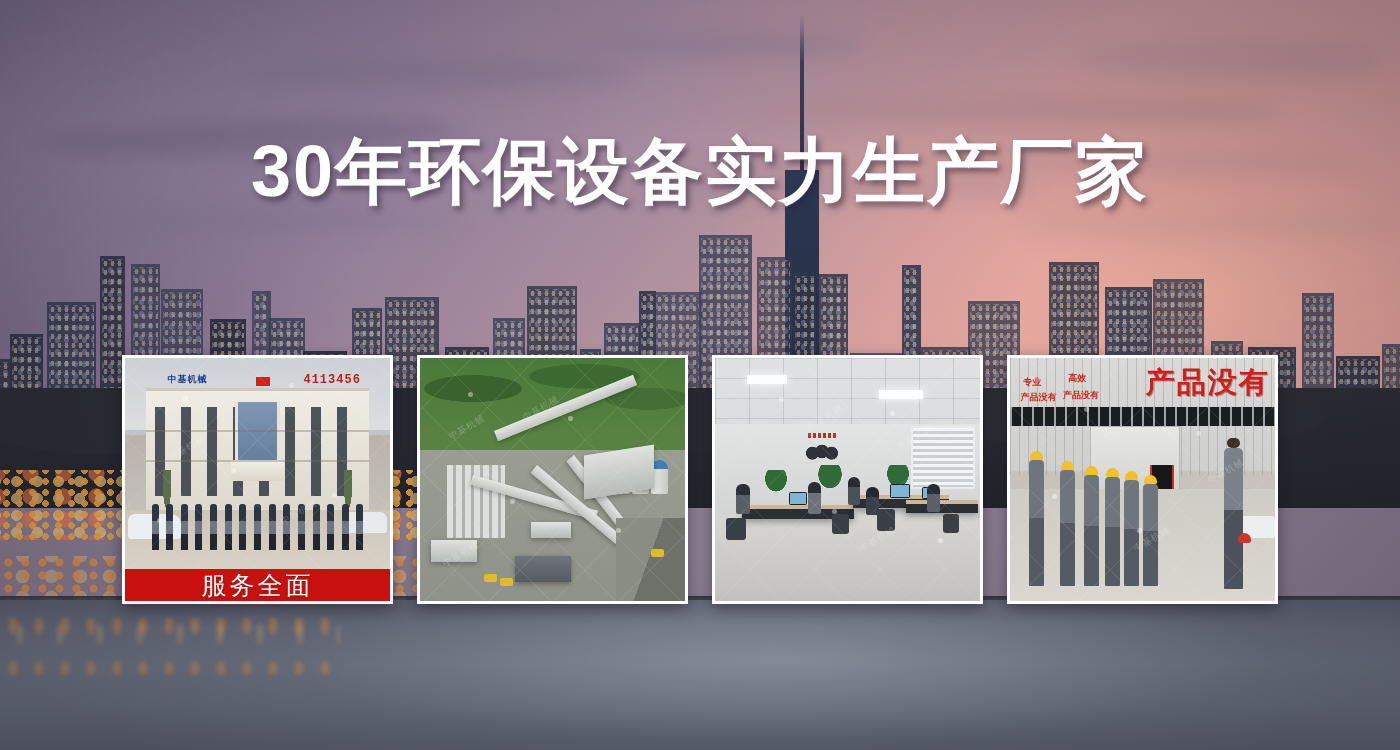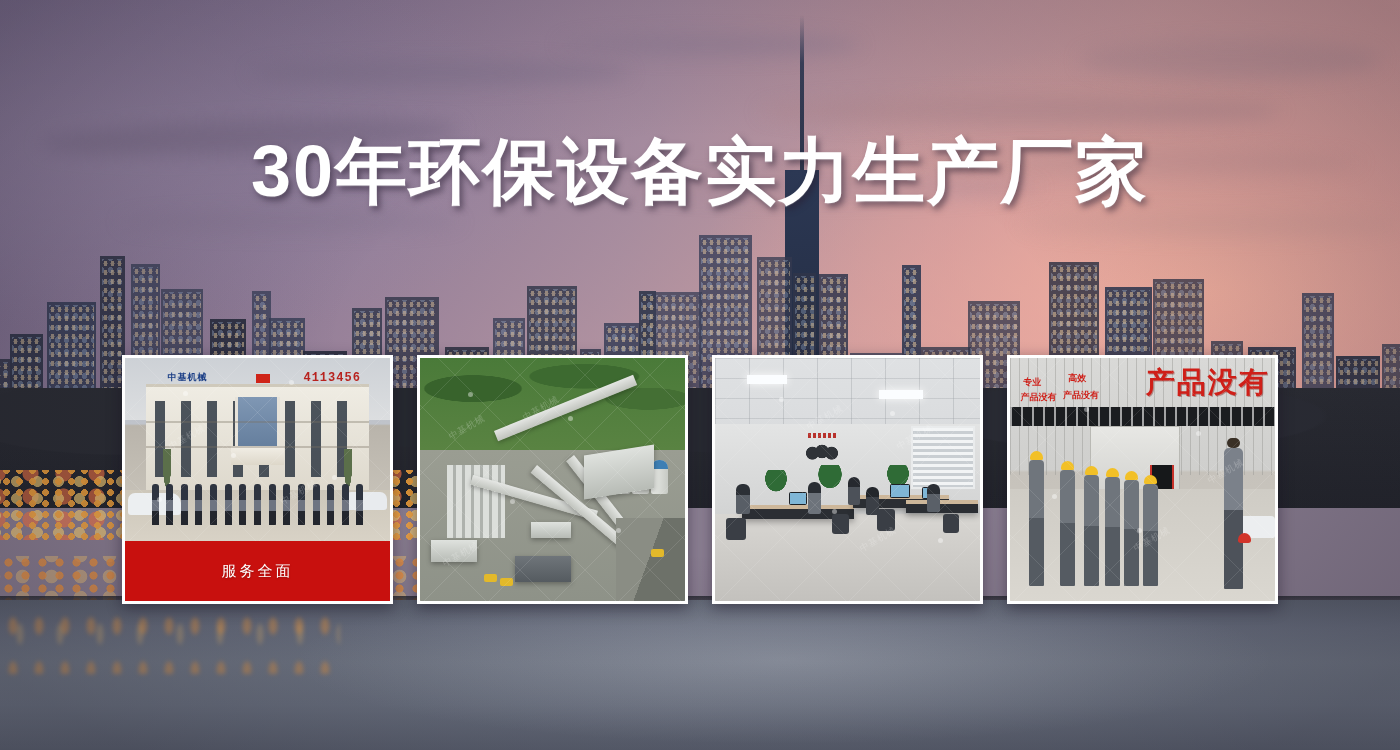--- a/index.html
+++ b/index.html
@@ -158,23 +158,23 @@
     display:flex;justify-content:space-between;
   }
   .card{
     width:271px;height:249px;
     background:#fff;border:3px solid #ffffff;
     display:flex;flex-direction:column;
     box-shadow:0 4px 14px rgba(20,14,30,.45);
   }
   .photo{position:relative;flex:1 1 auto;overflow:hidden;background:#9aa0a8;}
   .cap{
-    height:60px;background:#c8100e;color:#fff;
+    height:32px;background:#c8100e;color:#fff;
     display:flex;align-items:center;justify-content:center;
-    font-size:15px;letter-spacing:3px;font-weight:400;
+    font-size:25px;letter-spacing:3px;font-weight:400;
     text-shadow:0 1px 2px rgba(0,0,0,.25);
   }
 
   
   .wm{
     position:absolute;inset:0;pointer-events:none;
     background-image:
       repeating-linear-gradient(45deg, rgba(255,255,255,.20) 0 1px, transparent 1px 46px),
       repeating-linear-gradient(-45deg, rgba(255,255,255,.20) 0 1px, transparent 1px 46px);
     opacity:.55;

